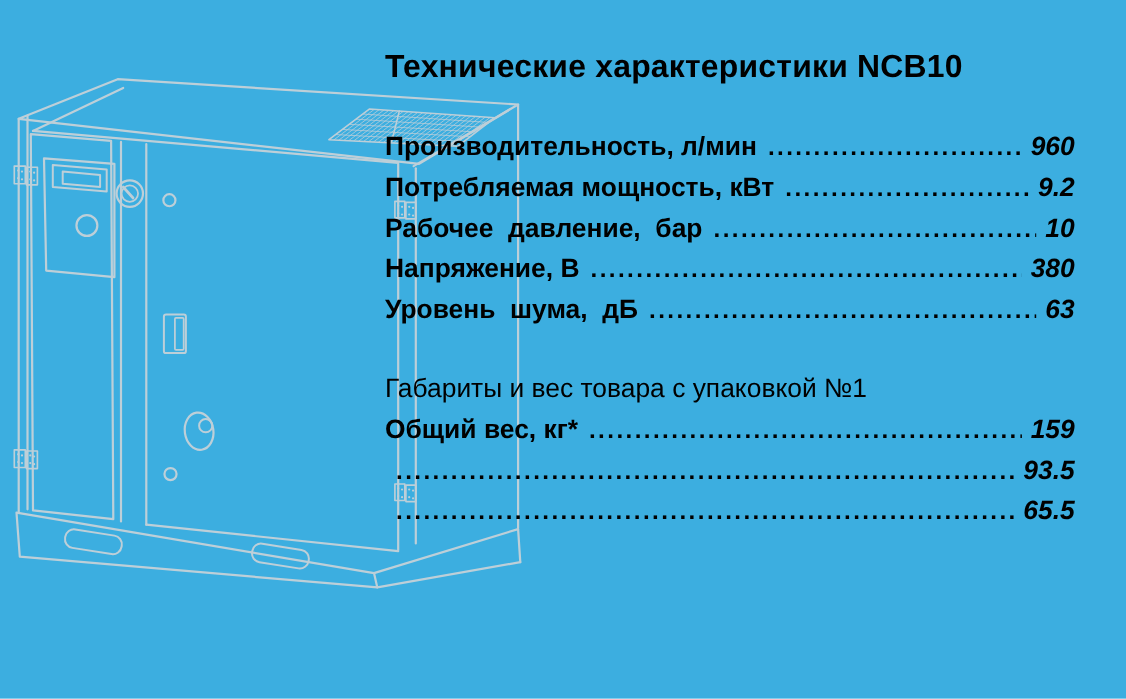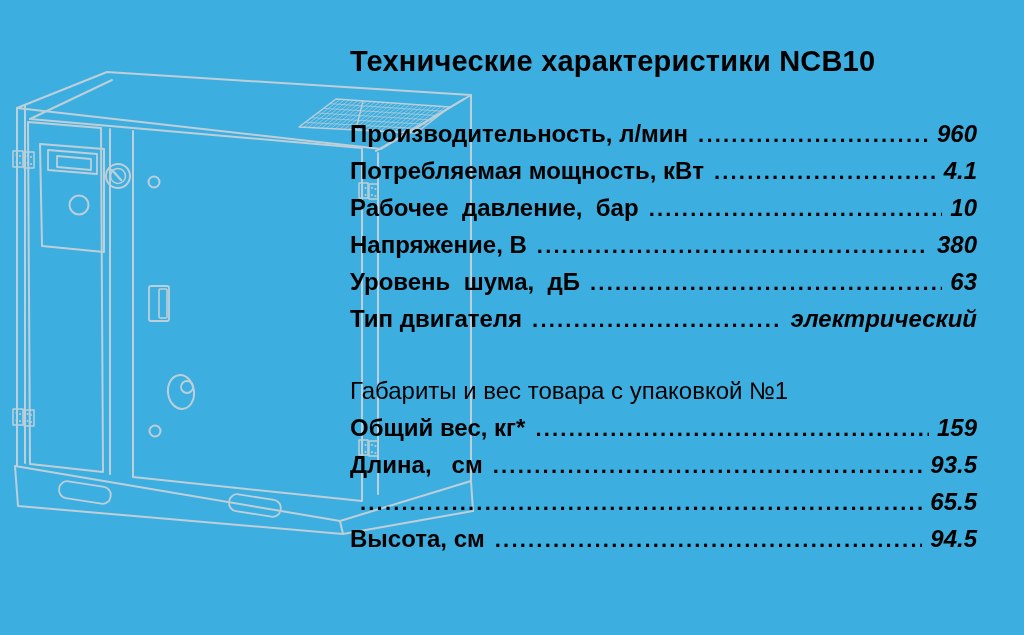--- a/index.html
+++ b/index.html
@@ -184,61 +184,50 @@
 
     <div>
       <div class="spec-row">
         <span class="label">Производительность, л/мин</span>
         <span class="leader"></span>
         <span class="value">960</span>
       </div>
       <div class="spec-row">
         <span class="label">Потребляемая мощность, кВт</span>
         <span class="leader"></span>
-        <span class="value">4.1</span>
+        <span class="value">9.2</span>
       </div>
       <div class="spec-row">
         <span class="label">Рабочее  давление,  бар</span>
         <span class="leader"></span>
         <span class="value">10</span>
       </div>
       <div class="spec-row">
         <span class="label">Напряжение, В</span>
         <span class="leader"></span>
         <span class="value">380</span>
       </div>
       <div class="spec-row">
         <span class="label">Уровень  шума,  дБ</span>
         <span class="leader"></span>
         <span class="value">63</span>
       </div>
-      <div class="spec-row">
-        <span class="label">Тип двигателя</span>
-        <span class="leader"></span>
-        <span class="value">электрический</span>
-      </div>
     </div>
 
     <div class="dims-heading">Габариты и вес товара с упаковкой №1</div>
 
     <div>
       <div class="spec-row">
         <span class="label">Общий вес, кг*</span>
         <span class="leader"></span>
         <span class="value">159</span>
       </div>
       <div class="spec-row">
-        <span class="label">Длина,   см</span>
         <span class="leader"></span>
         <span class="value">93.5</span>
       </div>
       <div class="spec-row">
         <span class="leader"></span>
         <span class="value">65.5</span>
-      </div>
-      <div class="spec-row">
-        <span class="label">Высота, см</span>
-        <span class="leader"></span>
-        <span class="value">94.5</span>
       </div>
     </div>
   </div>
 </div>
 
 </body></html>

